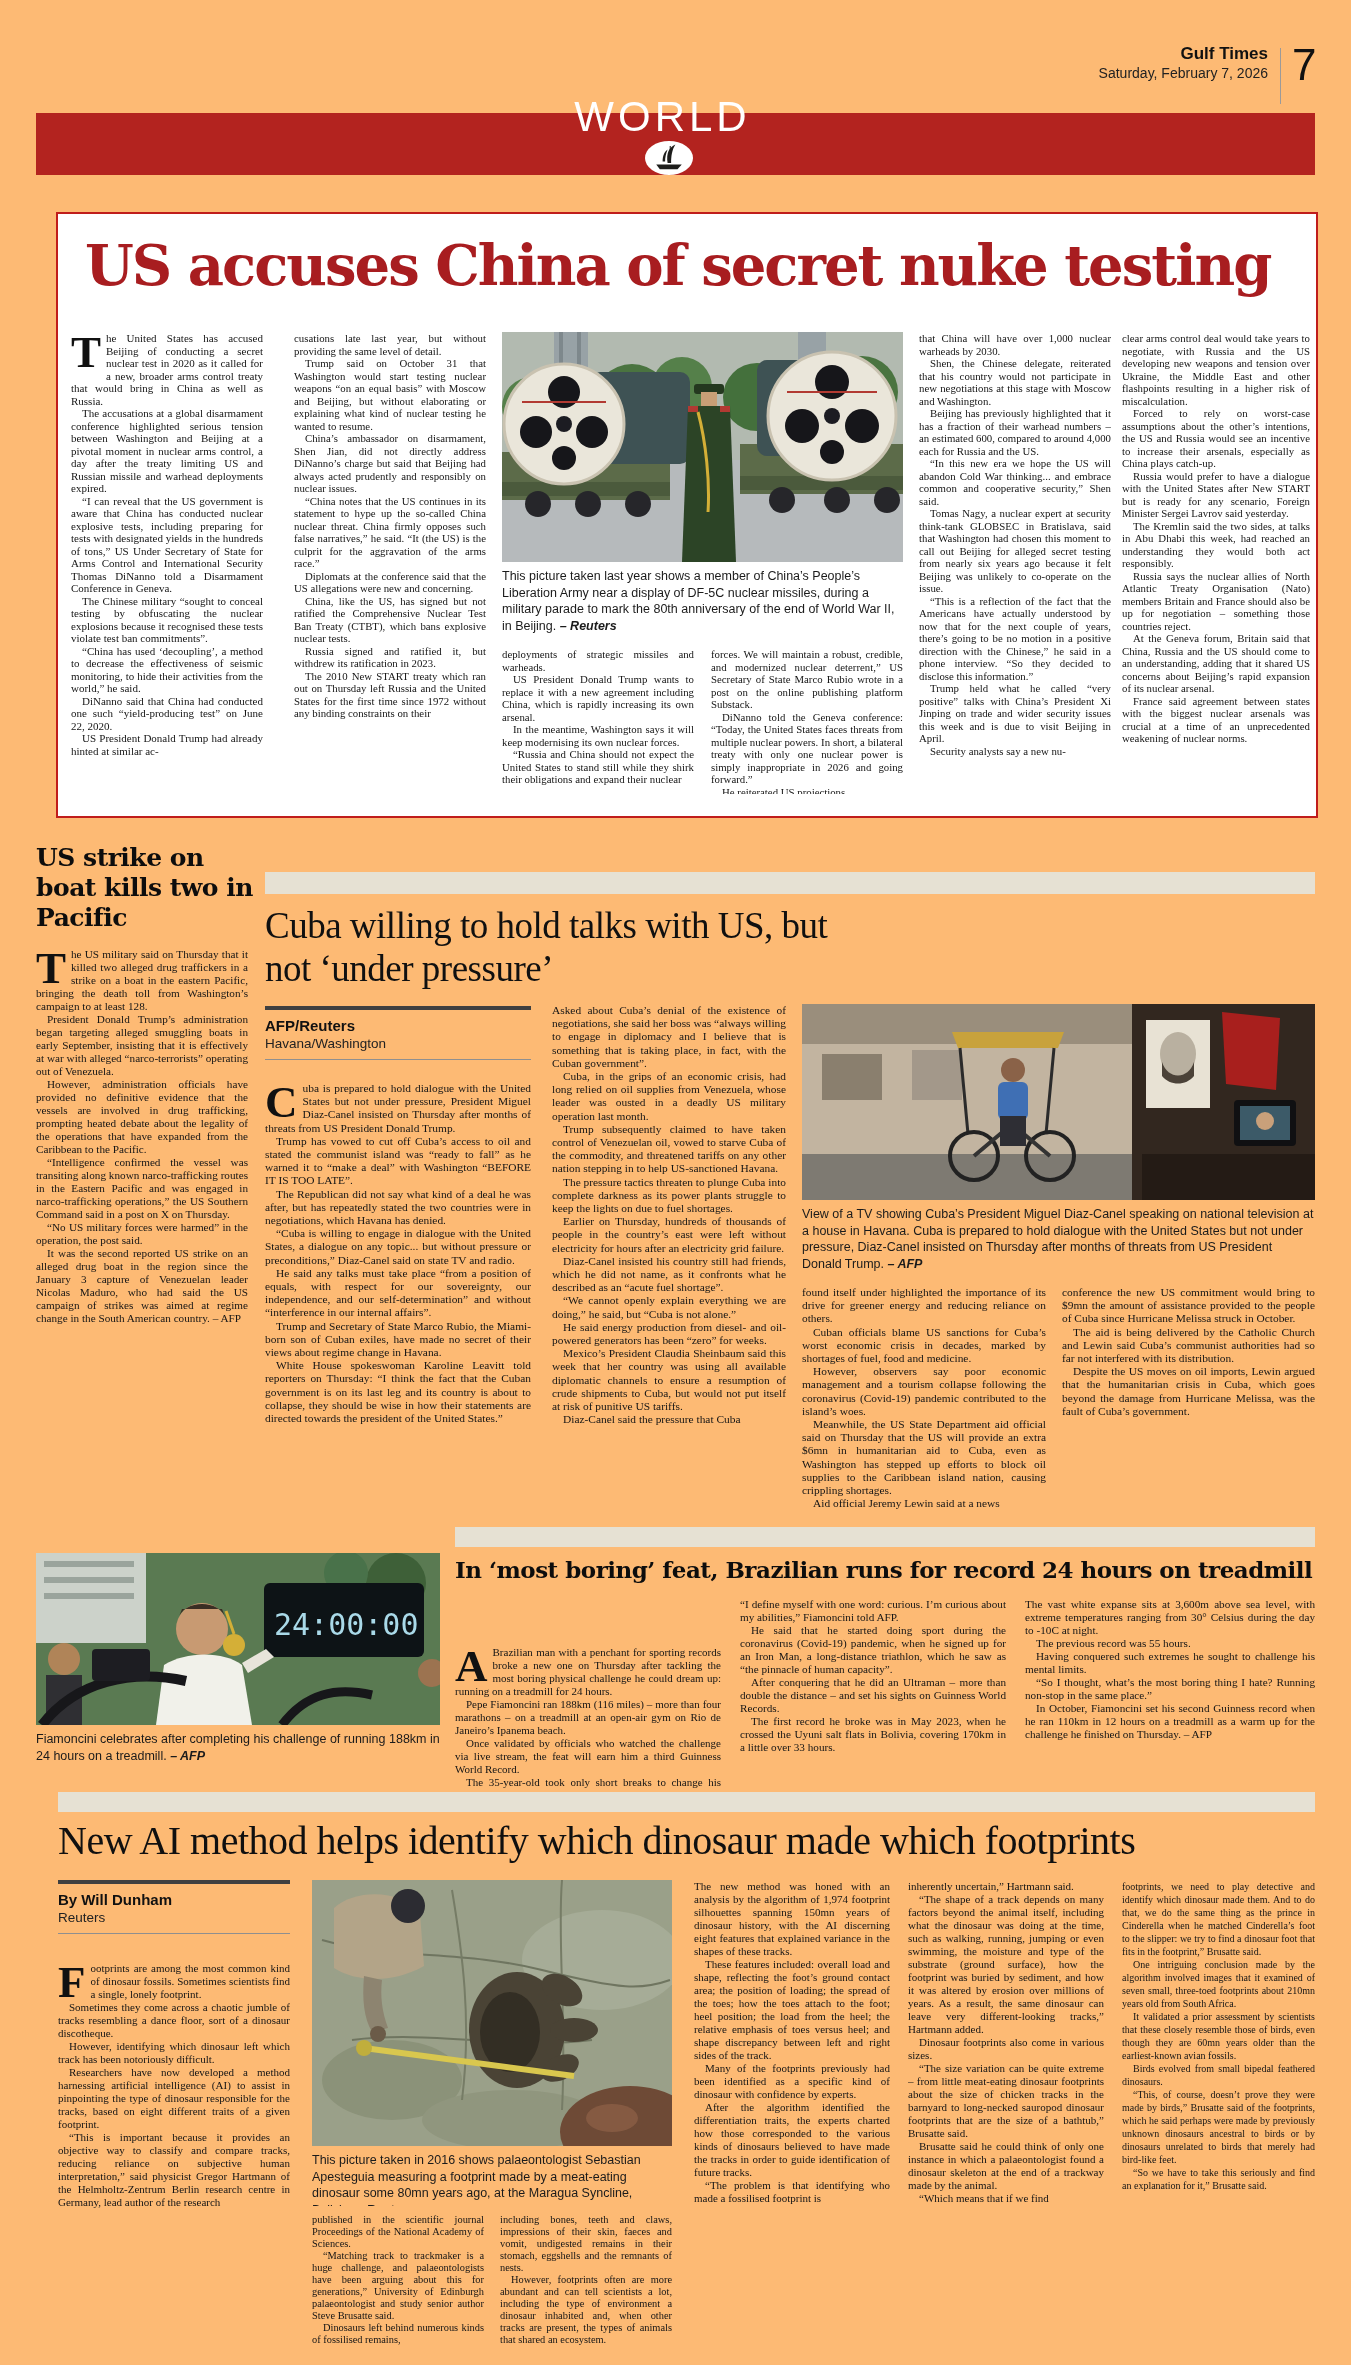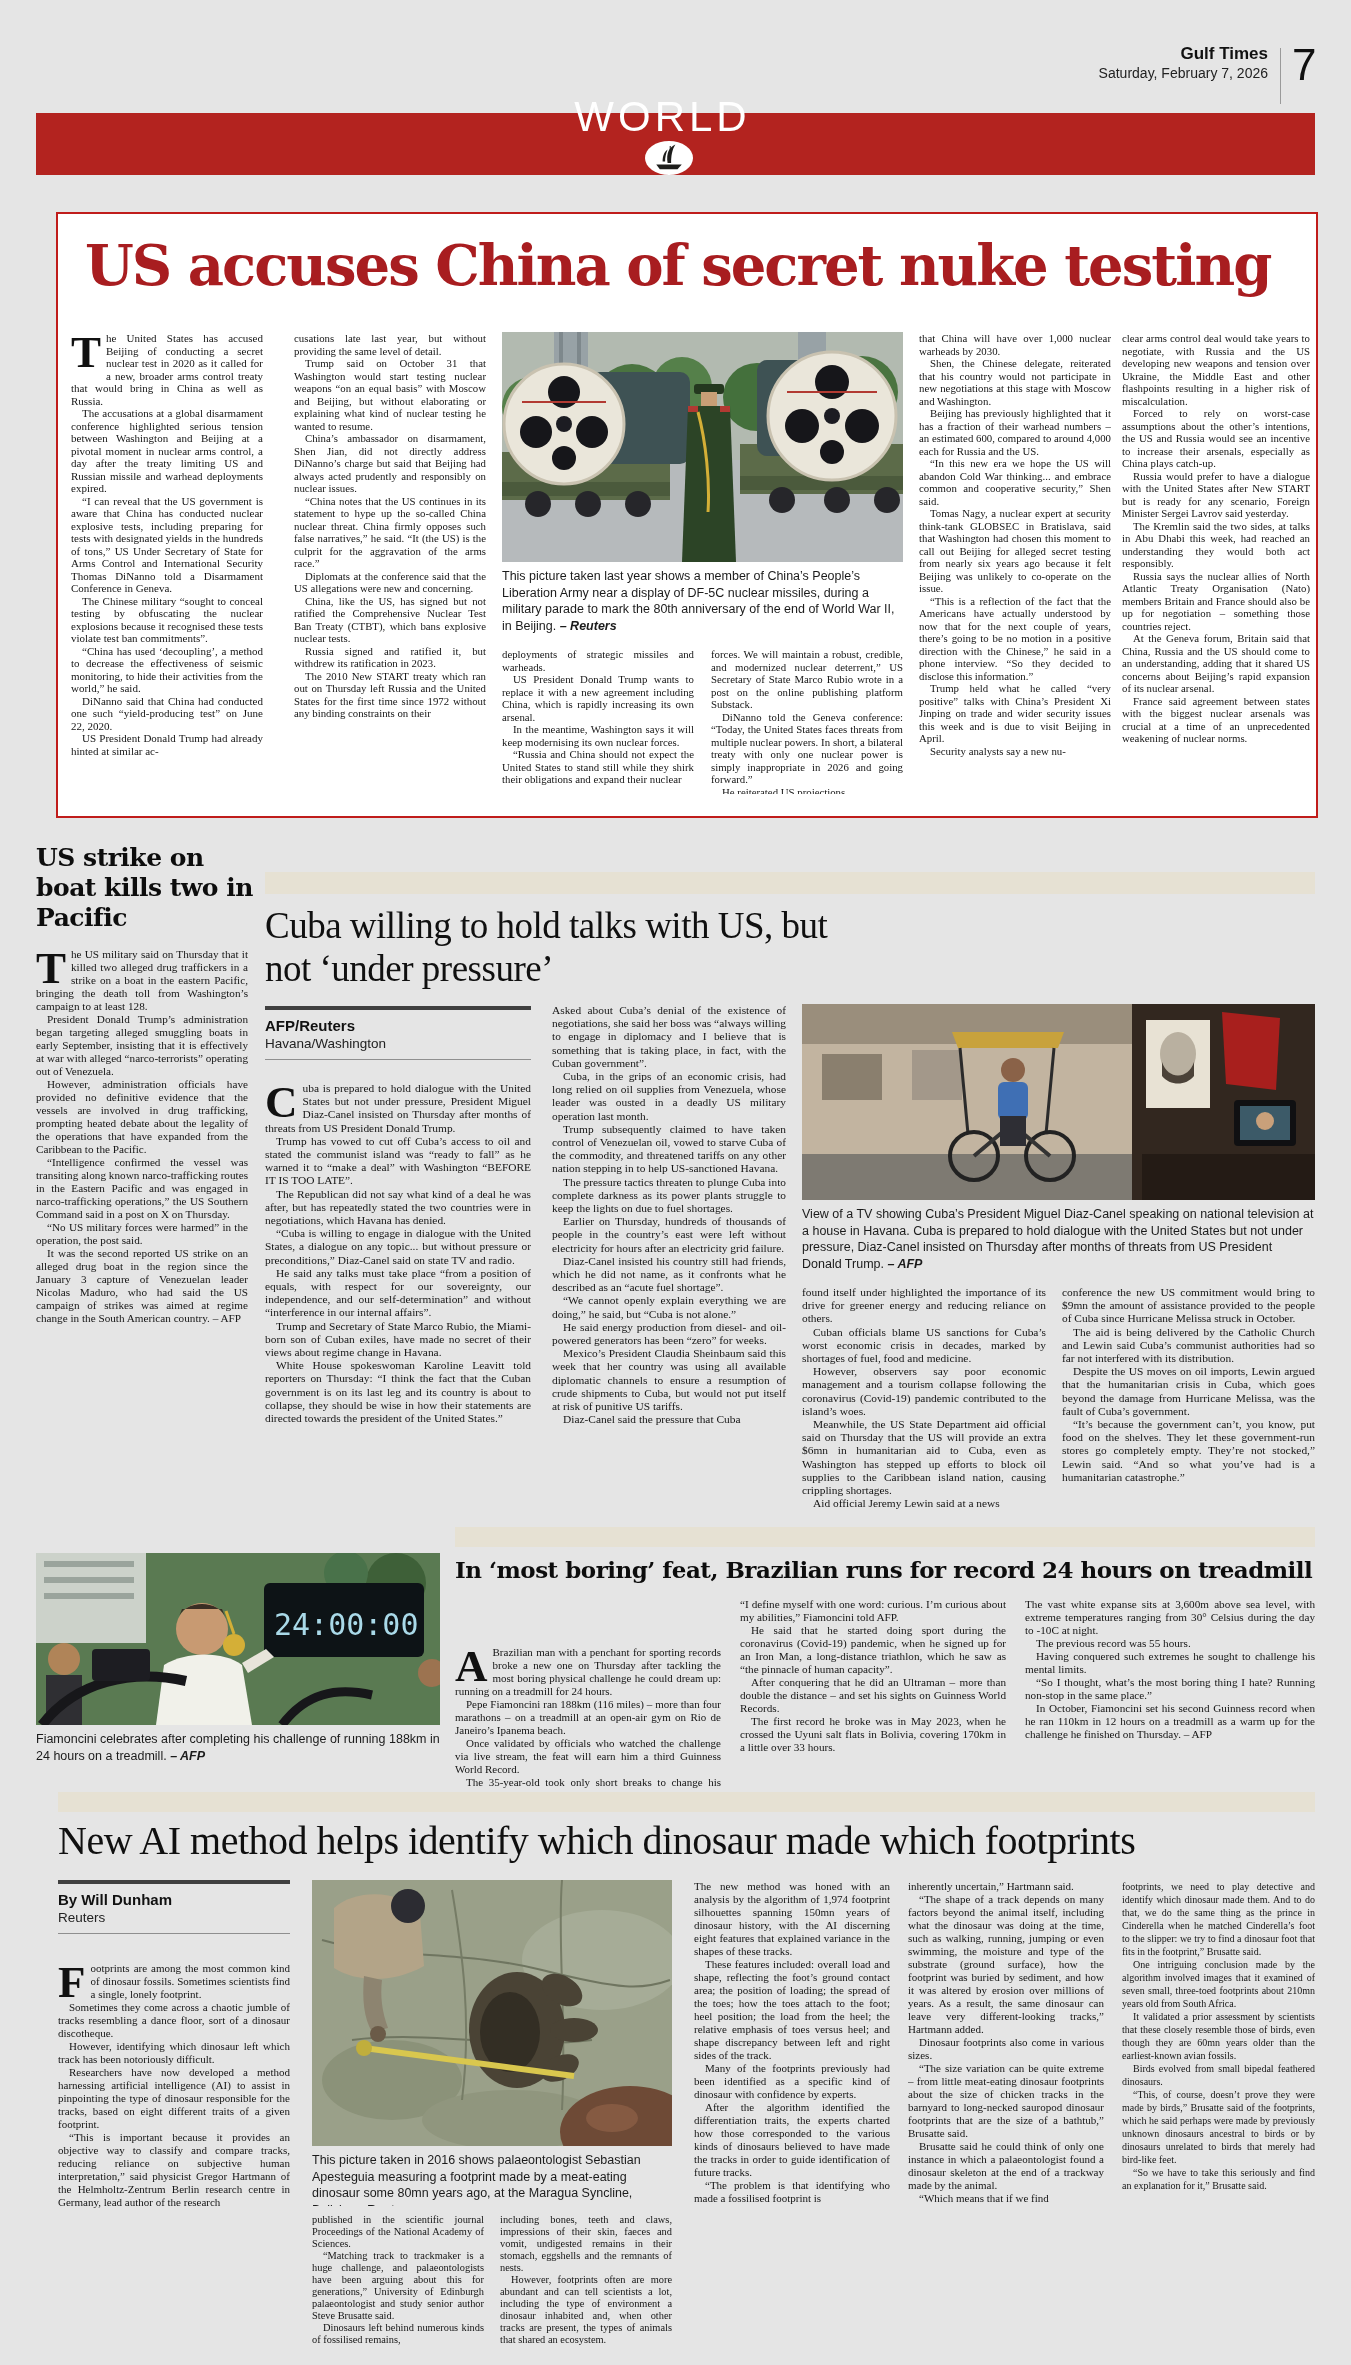--- a/index.html
+++ b/index.html
@@ -1,16 +1,16 @@
 <!DOCTYPE html>
 <html><head>
 <meta charset="utf-8">
 <style>
   html,body{margin:0;padding:0;background:#888;}
-  .page{position:relative;width:1351px;height:2365px;background:#e5e5e5;margin:0 auto;overflow:hidden;
+  .page{position:relative;width:1351px;height:2365px;background:#fdba74;margin:0 auto;overflow:hidden;
         font-family:"Liberation Serif",serif;color:#141414;}
   
   .mast-block{position:absolute;top:44px;right:83px;text-align:right;font-family:"Liberation Sans",sans-serif;}
   .mast-name{font-size:17px;font-weight:bold;color:#111;letter-spacing:0;}
   .mast-date{font-size:14px;color:#222;margin-top:1px;}
   .mast-divider{position:absolute;left:1280px;top:48px;width:1px;height:56px;background:#9a9a9a;}
   .pagenum{position:absolute;left:1292px;top:40px;font-family:"Liberation Sans",sans-serif;font-size:44px;color:#111;}
   .banner{position:absolute;left:36px;top:113px;width:1279px;height:62px;background:#b3231f;
           display:flex;align-items:center;justify-content:flex-end;flex-direction:column;}
   .banner-text{color:#fff;font-family:"Liberation Sans",sans-serif;font-weight:300;font-size:42px;
@@ -249,21 +249,20 @@
       <p class="para pfirst">found itself under highlighted the importance of its drive for greener energy and reducing reliance on others.</p>
       <p class="para">Cuban officials blame US sanctions for Cuba’s worst economic crisis in decades, marked by shortages of fuel, food and medicine.</p>
       <p class="para">However, observers say poor economic management and a tourism collapse following the coronavirus (Covid-19) pandemic contributed to the island’s woes.</p>
       <p class="para">Meanwhile, the US State Department aid official said on Thursday that the US will provide an extra $6mn in humanitarian aid to Cuba, even as Washington has stepped up efforts to block oil supplies to the Caribbean island nation, causing crippling shortages.</p>
       <p class="para">Aid official Jeremy Lewin said at a news</p>
     </div>
   <div class="col" style="left:1062px;top:1286px;width:253px;height:248px;font-size:11.4px;line-height:13.2px;">
       <p class="para pfirst">conference the new US commitment would bring to $9mn the amount of assistance provided to the people of Cuba since Hurricane Melissa struck in October.</p>
       <p class="para">The aid is being delivered by the Catholic Church and Lewin said Cuba’s communist authorities had so far not interfered with its distribution.</p>
       <p class="para">Despite the US moves on oil imports, Lewin argued that the humanitarian crisis in Cuba, which goes beyond the damage from Hurricane Melissa, was the fault of Cuba’s government.</p>
-      <p class="para">“It’s because the government can’t, you know, put food on the shelves. They let these government-run stores go completely empty. They’re not stocked,” Lewin said. “And so what you’ve had is a humanitarian catastrophe.”</p>
     </div>
 
   <div class="photo" style="left:36px;top:1553px;width:404px;height:172px;">
     <svg width="404" height="172" viewBox="0 0 404 172">
       <rect width="404" height="172" fill="#5a7a52"></rect>
       <rect x="0" y="0" width="110" height="90" fill="#ccd2ca"></rect>
       <rect x="8" y="8" width="90" height="6" fill="#9aa49c"></rect>
         <rect x="8" y="24" width="90" height="6" fill="#9aa49c"></rect>
       <rect x="8" y="40" width="90" height="6" fill="#9aa49c"></rect>
       <circle cx="360" cy="30" r="30" fill="#3e6038"></circle>

